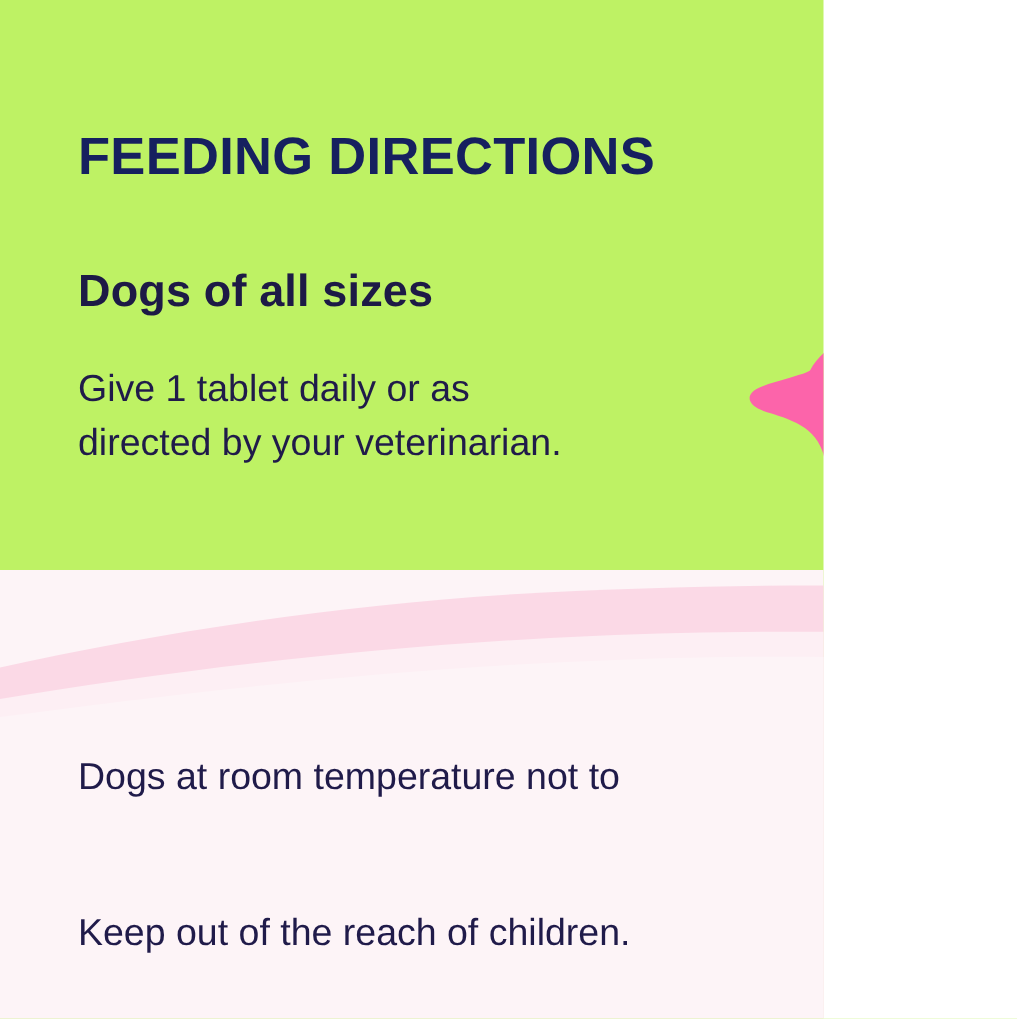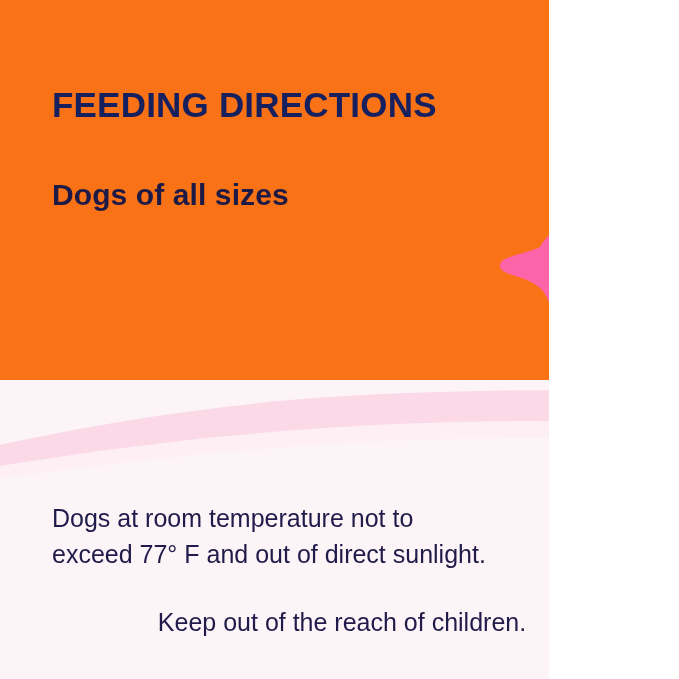--- a/index.html
+++ b/index.html
@@ -11,21 +11,21 @@
   body {
     font-family: "Liberation Sans", sans-serif;
   }
 
   
   .panel {
     position: relative;
     width: 549px;
     height: 679px;
     overflow: hidden;
-    background: #f97316;   
+    background: #bef264;   
   }
 
   
   .bg-waves {
     position: absolute;
     inset: 0;
     width: 679px;
     height: 679px;
     display: block;
     pointer-events: none;
@@ -100,21 +100,20 @@
   .children-text {
     position: absolute;
     left: 52px;
     top: 604px;
     margin: 0;
     width: 580px;
     font-size: 25px;
     line-height: 36px;
     font-weight: 400;
     color: #201b4a;
-    text-align: center;
   }
 
   .line {
     display: block;
   }
 </style>
 </head>
 <body>
 
 <div class="panel">
@@ -149,24 +148,27 @@
              C16,34 24,32 31,30
              C37,28 42,27 45,25 Z"></path>
   </svg>
 
   <div class="content">
 
     <h1 class="title">FEEDING DIRECTIONS</h1>
 
     <h2 class="subhead">Dogs of all sizes</h2>
 
+    <p class="dose-text">
+      <span class="line">Give 1 tablet daily or as</span>
+      <span class="line">directed by your veterinarian.</span>
+    </p>
 
     <p class="storage-text">
       <span class="line">Dogs at room temperature not to</span>
-      <span class="line">exceed 77° F and out of direct sunlight.</span>
     </p>
 
     <p class="children-text">
       <span class="line">Keep out of the reach of children.</span>
     </p>
 
   </div>
 </div>
 
 </body></html>

